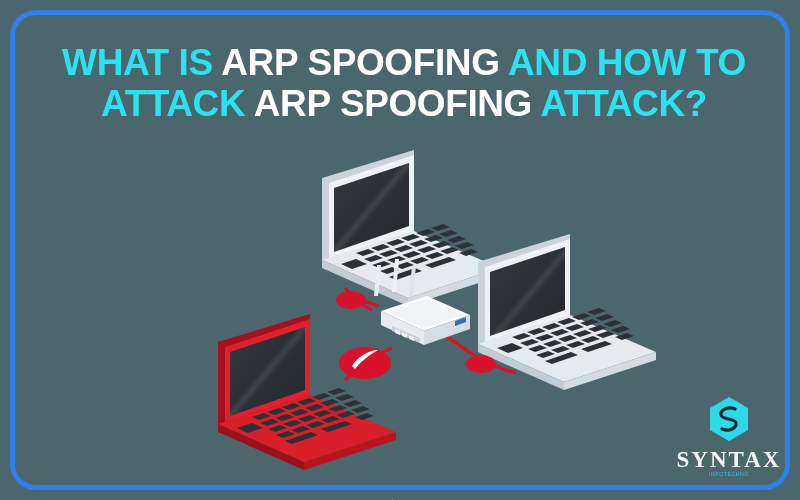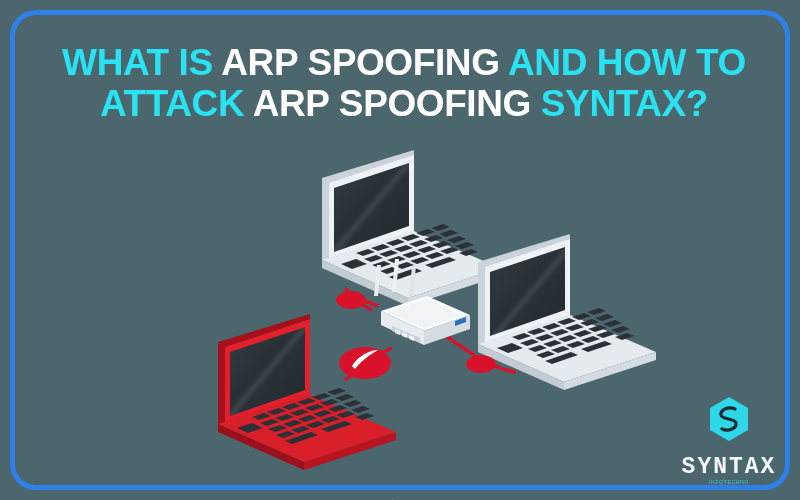--- a/index.html
+++ b/index.html
@@ -45,26 +45,26 @@
 
   
   .logo {
     position:absolute;
     left:676px; top:396px;
     width:106px; height:76px;
     text-align:center;
   }
   .logo-hex { display:block; margin:0 auto; }
   .logo-word {
-    margin-top:14px;
+    margin-top:6px;
     font-size:23px;
     font-weight:bold;
     letter-spacing:2.0px;
     color:#f2f6f8;
-    font-family:Liberation Mono, monospace;
+    font-family:Liberation Serif, serif;
     line-height:1;
   }
   .logo-sub {
     margin-top:1px;
     font-size:5.2px;
     letter-spacing:0.55px;
     color:#36c6dd;
     font-family:"Liberation Sans", sans-serif;
     line-height:1;
     text-transform:uppercase;
@@ -75,21 +75,21 @@
 
 <div id="stage">
 
   <div class="frame"></div>
 
   <div class="title-block">
     <div class="title-line">
       <span class="t-cyan">WHAT IS </span><span class="t-white">ARP SPOOFING </span><span class="t-cyan">AND HOW TO</span>
     </div>
     <div class="title-line">
-      <span class="t-cyan">ATTACK </span><span class="t-white">ARP SPOOFING </span><span class="t-cyan">SYNTAX?</span>
+      <span class="t-cyan">ATTACK </span><span class="t-white">ARP SPOOFING </span><span class="t-cyan">ATTACK?</span>
     </div>
   </div>
 
   <svg class="illus" viewBox="0 0 800 500">
     <defs>
       <linearGradient id="screenGrad" x1="0" y1="0" x2="1" y2="1">
         <stop offset="0%" stop-color="#333a40"></stop>
         <stop offset="45%" stop-color="#2a3136"></stop>
         <stop offset="50%" stop-color="#3b4349"></stop>
         <stop offset="55%" stop-color="#2a3136"></stop>

